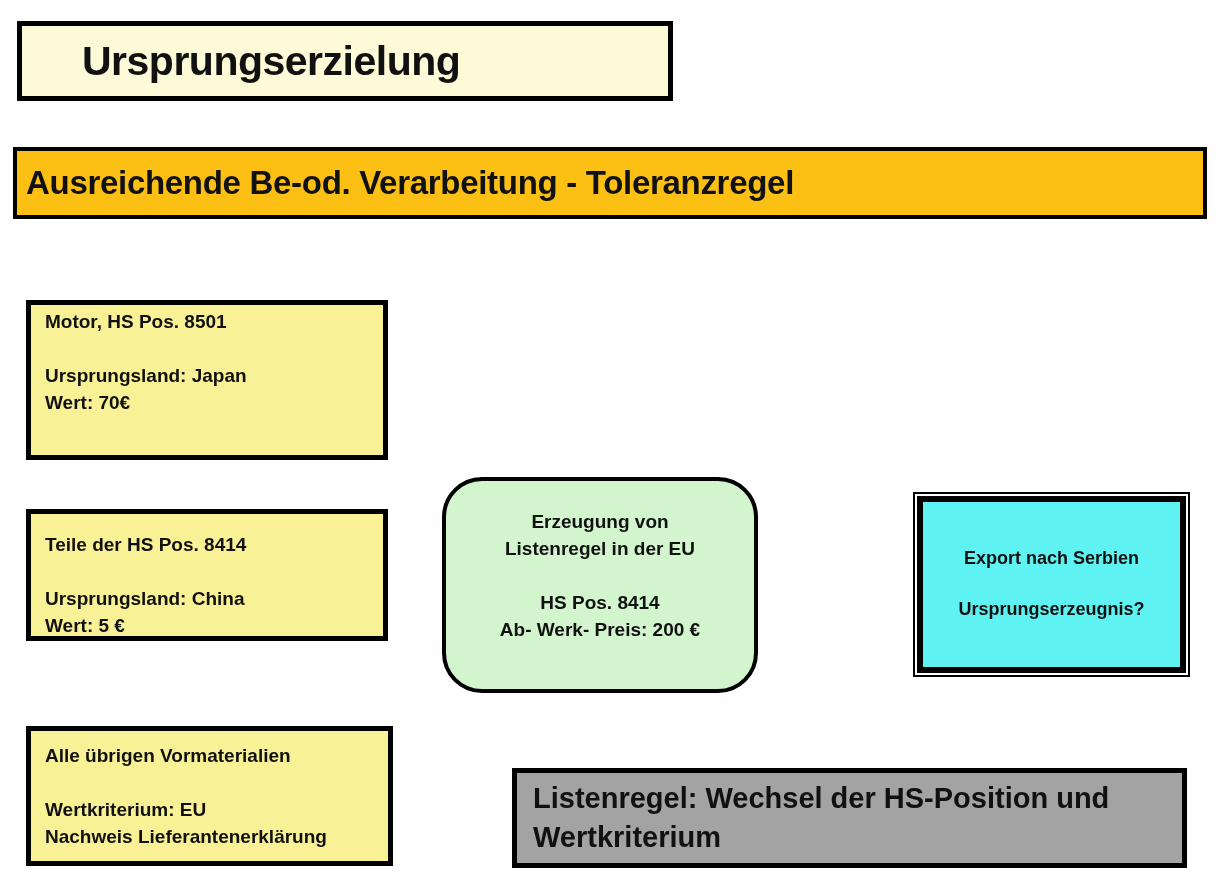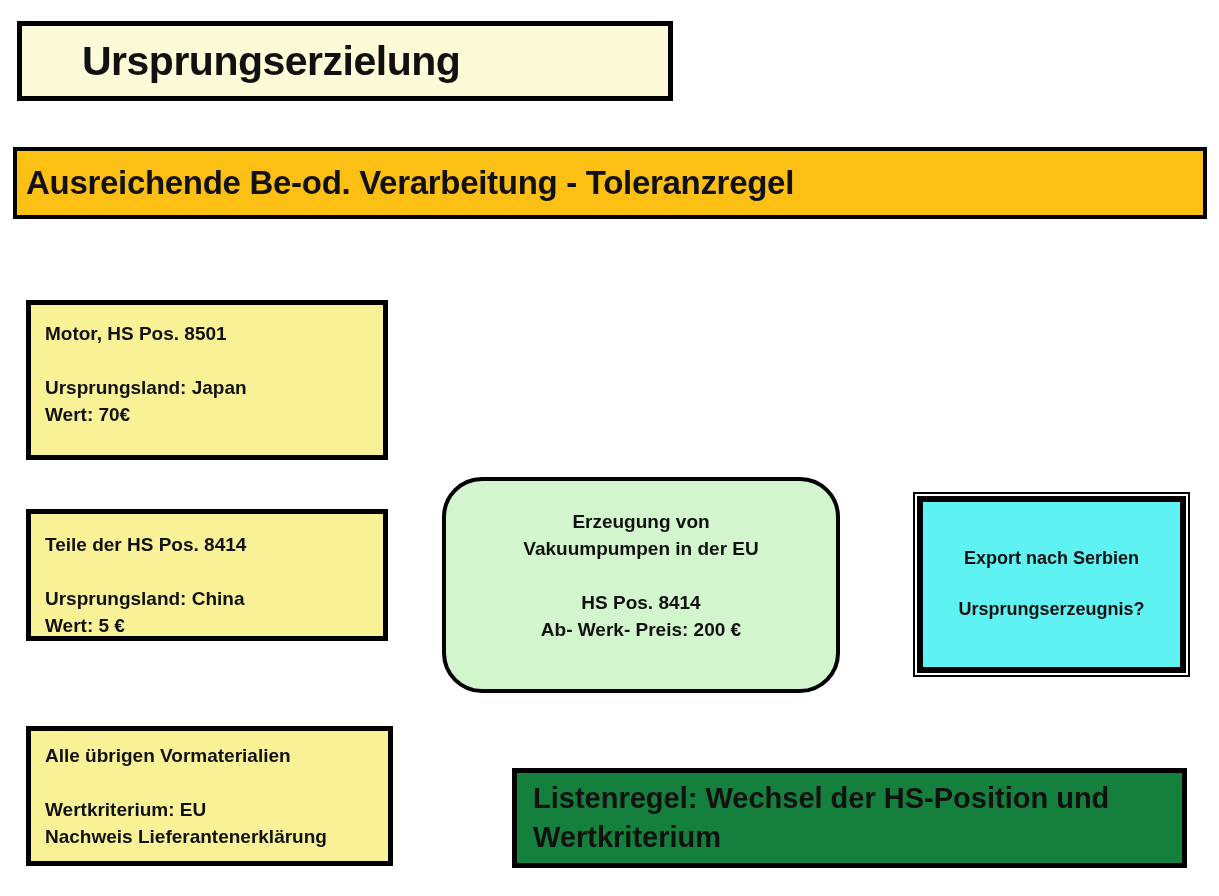--- a/index.html
+++ b/index.html
@@ -56,30 +56,30 @@
   }
 
   
   .material-box {
     background: #F9F195;
     border: 5px solid #000000;
     padding: 12px 14px;
     font-size: 19px;
     font-weight: bold;
   }
-  .material-1 { left: 26px; top: 300px; width: 362px; height: 160px; padding-top: 16px; }
+  .material-1 { left: 26px; top: 300px; width: 362px; height: 160px; padding-top: 4px; }
   .material-2 { left: 26px; top: 509px; width: 362px; height: 132px; padding-top: 18px; }
   .material-3 { left: 26px; top: 726px; width: 367px; height: 140px; padding-top: 12px; }
 
   .tline { min-height: 1.42em; line-height: 1.42em; white-space: nowrap; }
 
   
   .process-box {
     left: 442px; top: 477px;
-    width: 398px; height: 216px;
+    width: 316px; height: 216px;
     background: #D2F5CE;
     border: 4px solid #000000;
     border-radius: 40px;
     text-align: center;
     padding-top: 28px;
     font-size: 19px;
     font-weight: bold;
   }
   .process-box .tline { white-space: normal; }
 
@@ -101,21 +101,21 @@
     justify-content: center;
     text-align: center;
     font-size: 18px;
     font-weight: bold;
   }
 
   
   .banner-bottom {
     left: 512px; top: 768px;
     width: 675px; height: 100px;
-    background: #15803d;
+    background: #a3a3a3;
     border: 5px solid #000000;
     display: flex;
     flex-direction: column;
     justify-content: center;
     padding-left: 16px;
     font-size: 29px;
     font-weight: bold;
   }
   .banner-bottom .tline { min-height: 1.35em; line-height: 1.35em; }
 </style>
@@ -148,21 +148,21 @@
 
   <div class="box material-box material-3">
       <div class="tline">Alle übrigen Vormaterialien</div>
       <div class="tline"></div>
       <div class="tline">Wertkriterium: EU</div>
       <div class="tline">Nachweis Lieferantenerklärung</div>
     </div>
 
   <div class="box process-box">
       <div class="tline">Erzeugung von</div>
-      <div class="tline">Vakuumpumpen in der EU</div>
+      <div class="tline">Listenregel in der EU</div>
       <div class="tline"></div>
       <div class="tline">HS Pos. 8414</div>
       <div class="tline">Ab- Werk- Preis: 200 €</div>
     </div>
 
   <div class="box export-outer">
     <div class="export-inner">
         <div class="tline">Export nach Serbien</div>
         <div class="tline"></div>
         <div class="tline">Ursprungserzeugnis?</div>

